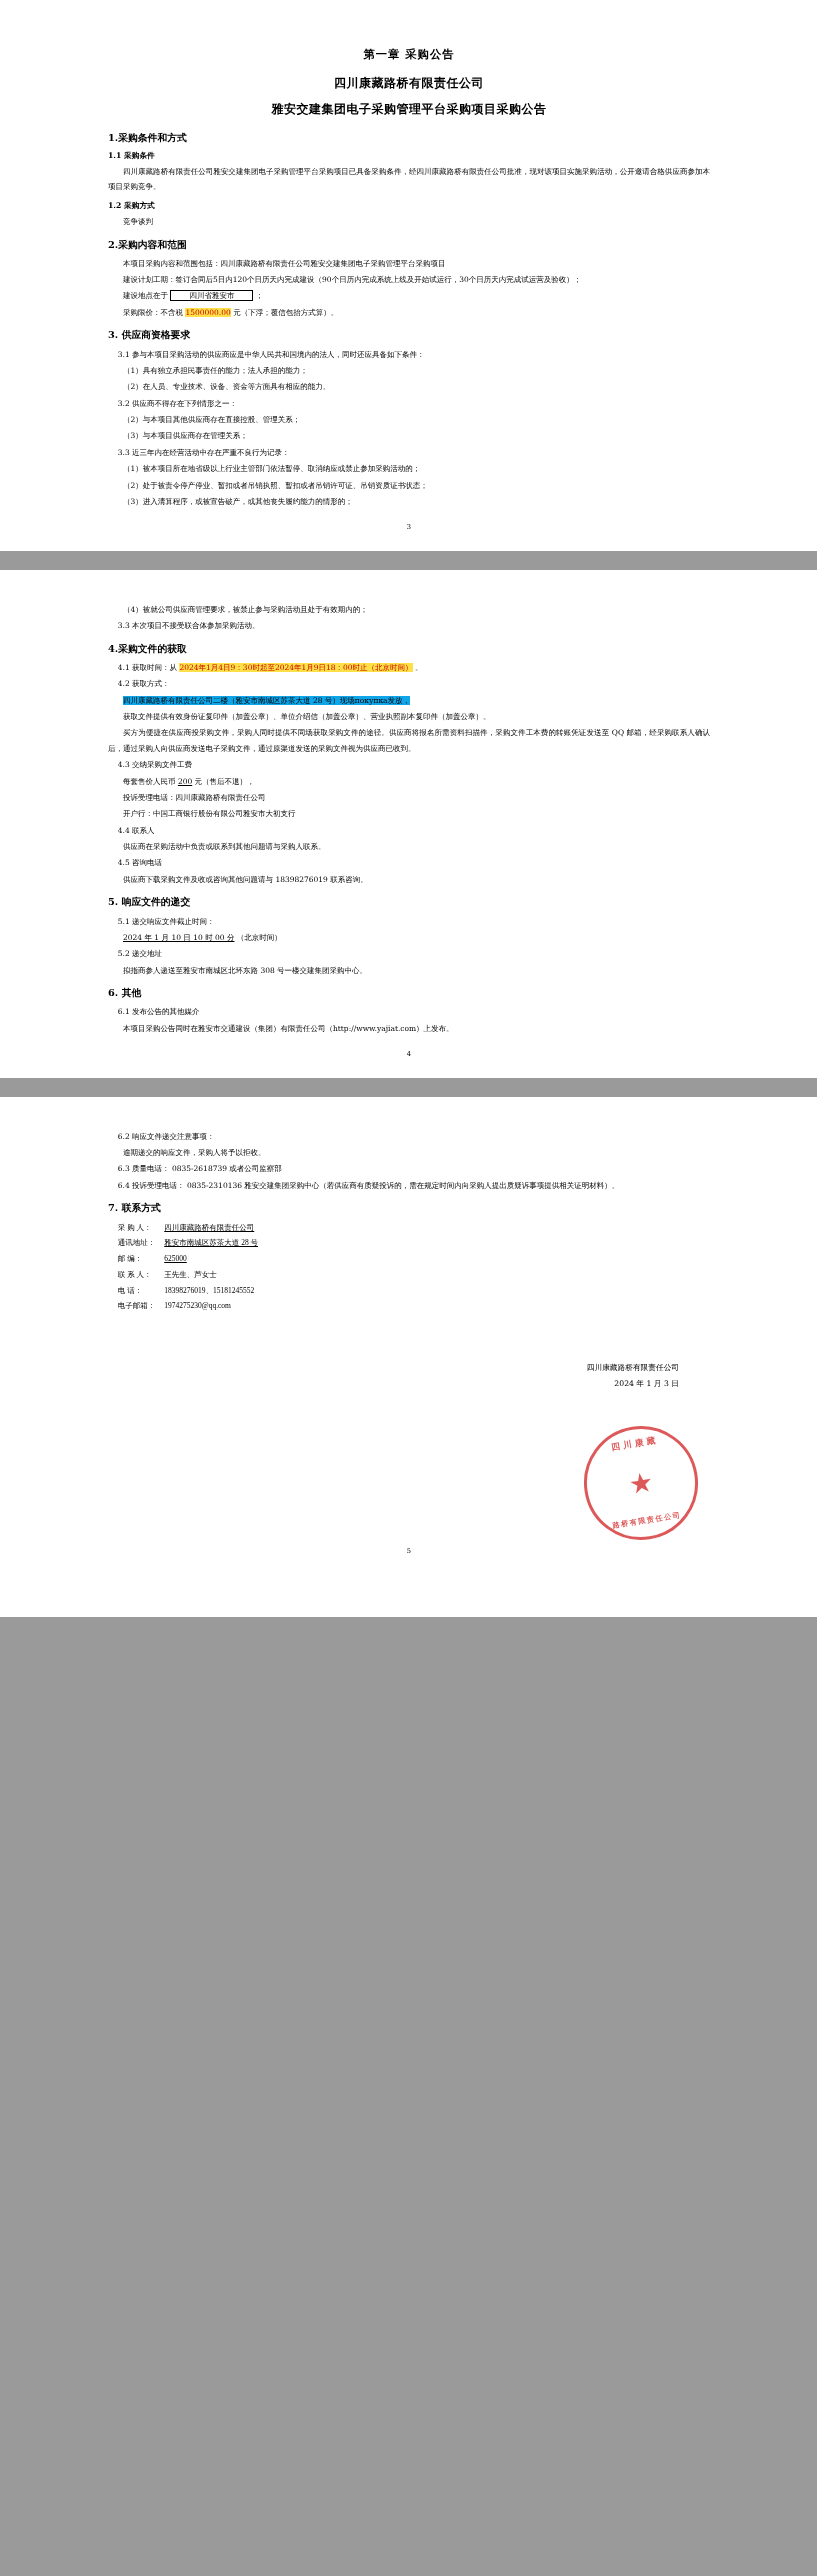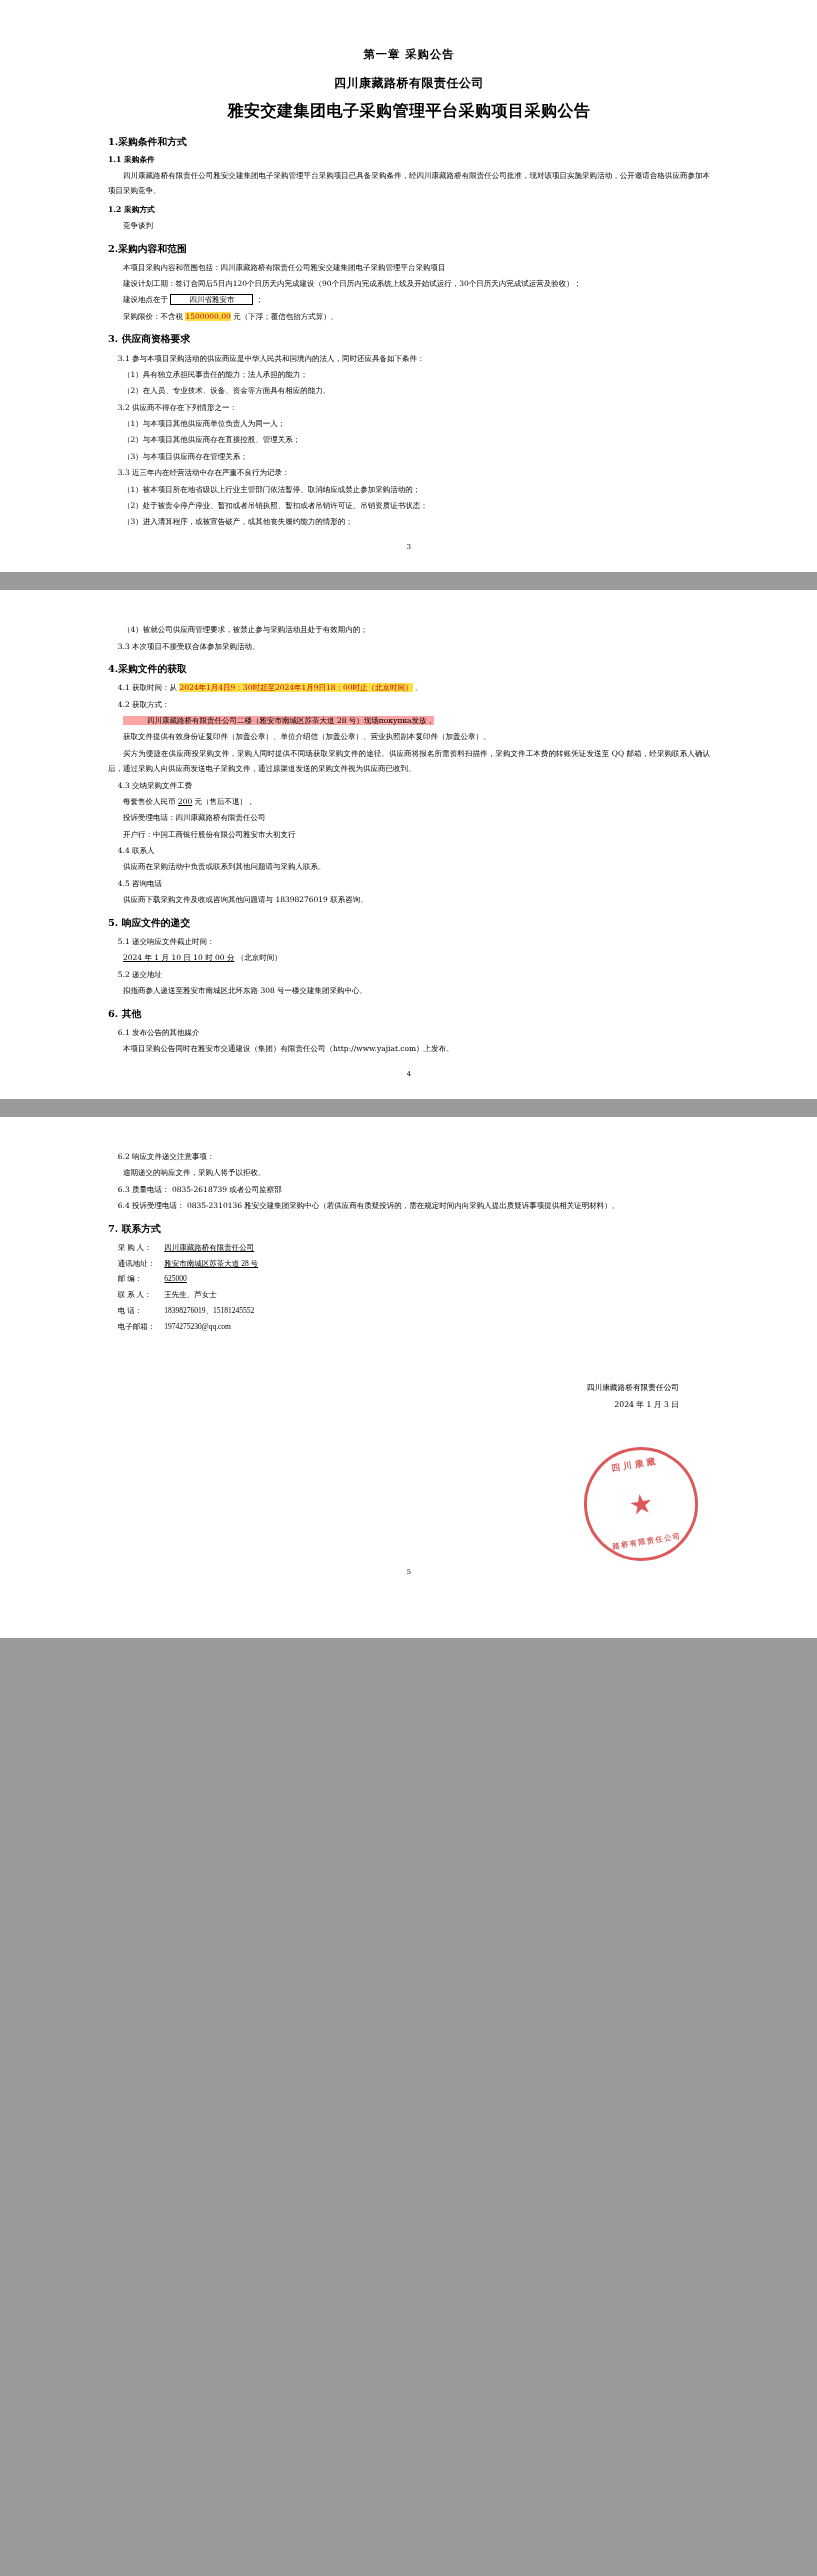--- a/index.html
+++ b/index.html
@@ -30,21 +30,21 @@
   .org-title{
     text-align:center;
     font-size:12px;
     font-weight:bold;
     margin:0 0 9.3px 0;
     letter-spacing:0.5px;
     font-family:"DejaVu Serif","Liberation Serif",serif;
   }
   .proj-title{
     text-align:center;
-    font-size:16px;
+    font-size:12px;
     font-weight:bold;
     margin:0 0 13.4px 0;
     letter-spacing:0.5px;
     font-family:"DejaVu Serif","Liberation Serif",serif;
   }
   .h2{
     font-size:9.8px;
     font-weight:bold;
     margin:9.3px 0 4.1px 0;
     font-family:"DejaVu Serif","Liberation Serif",serif;
@@ -58,22 +58,21 @@
   p.body{
     font-size:7.5px;
     line-height:2.05;
     margin:1px 0;
     text-align:justify;
     font-family:"DejaVu Serif","Liberation Serif",serif;
   }
   p.ind{ text-indent:2em; }
   p.ind1{ padding-left:1.3em; }
   .hl{
-    background:#fca5a5;
-    padding-left:24px;
+    background:#0ea5e9;
   }
   .hl-red{
     background:#fde047;
     color:#cc0000;
   }
   .boxed{
     border:0.5px solid #000;
     padding:0 18px;
   }
   .pagenum{
@@ -168,21 +167,20 @@
       <span>采购限价：不含税</span>
       <span class="hl-red">1500000.00</span>
       <span>元（下浮；覆信包抬方式算）。</span>
     </p>
 
     <div class="h2">3. 供应商资格要求</div>
     <p class="body ind1">3.1 参与本项目采购活动的供应商应是中华人民共和国境内的法人，同时还应具备如下条件：</p>
     <p class="body ind">（1）具有独立承担民事责任的能力；法人承担的能力；</p>
     <p class="body ind">（2）在人员、专业技术、设备、资金等方面具有相应的能力。</p>
     <p class="body ind1">3.2 供应商不得存在下列情形之一：</p>
-    <p class="body ind">（1）与本项目其他供应商单位负责人为同一人；</p>
     <p class="body ind">（2）与本项目其他供应商存在直接控股、管理关系；</p>
     <p class="body ind">（3）与本项目供应商存在管理关系；</p>
     <p class="body ind1">3.3 近三年内在经营活动中存在严重不良行为记录：</p>
     <p class="body ind">（1）被本项目所在地省级以上行业主管部门依法暂停、取消纳应或禁止参加采购活动的；</p>
     <p class="body ind">（2）处于被责令停产停业、暂扣或者吊销执照、暂扣或者吊销许可证、吊销资质证书状态；</p>
     <p class="body ind">（3）进入清算程序，或被宣告破产，或其他丧失履约能力的情形的；</p>
 
     <div class="pagenum">3</div>
   </div>
 

